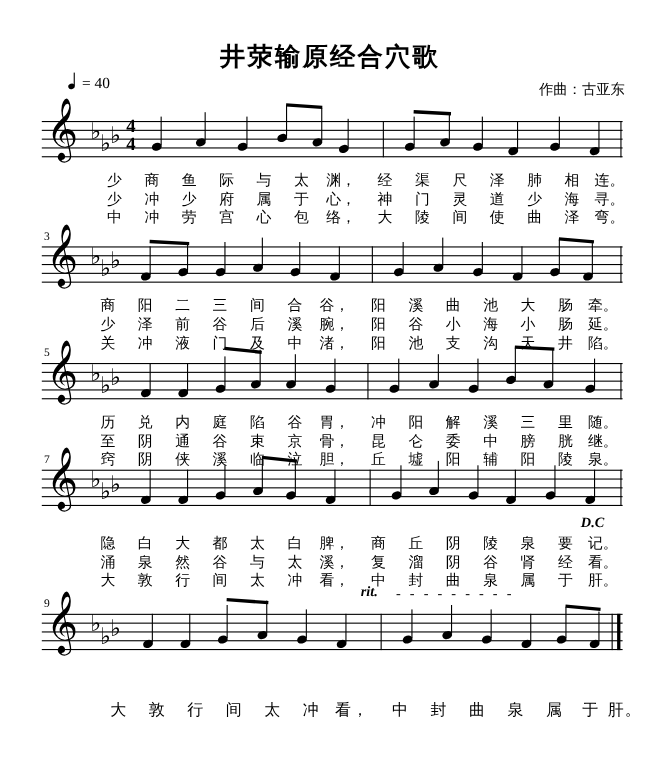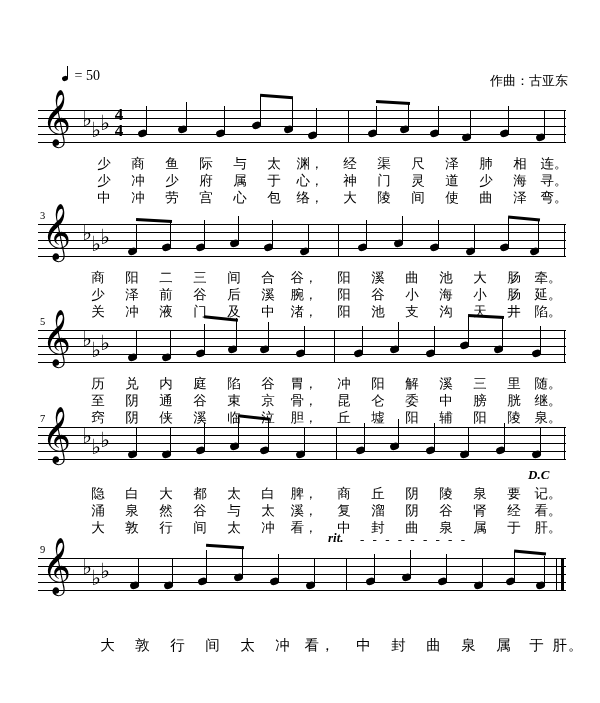--- a/index.html
+++ b/index.html
@@ -185,24 +185,25 @@
     font-family: "Liberation Serif", serif;
     font-size: 13px;
     letter-spacing: 2.5px;
   }
 </style>
 </head>
 <body>
 
 <div class="sheet">
 
+  <div class="title">井荥输原经合穴歌</div>
   <div class="composer">作曲：古亚东</div>
   <div class="tempo">
     <span class="notehead"></span>
-    <span>= 50</span>
+    <span>= 40</span>
   </div>
 
   <div class="system" style="top:110px;">
     <div class="staff">
       <div class="line l1"></div>
         <div class="line l2"></div>
         <div class="line l3"></div>
         <div class="line l4"></div>
         <div class="line l5"></div>
     </div>

